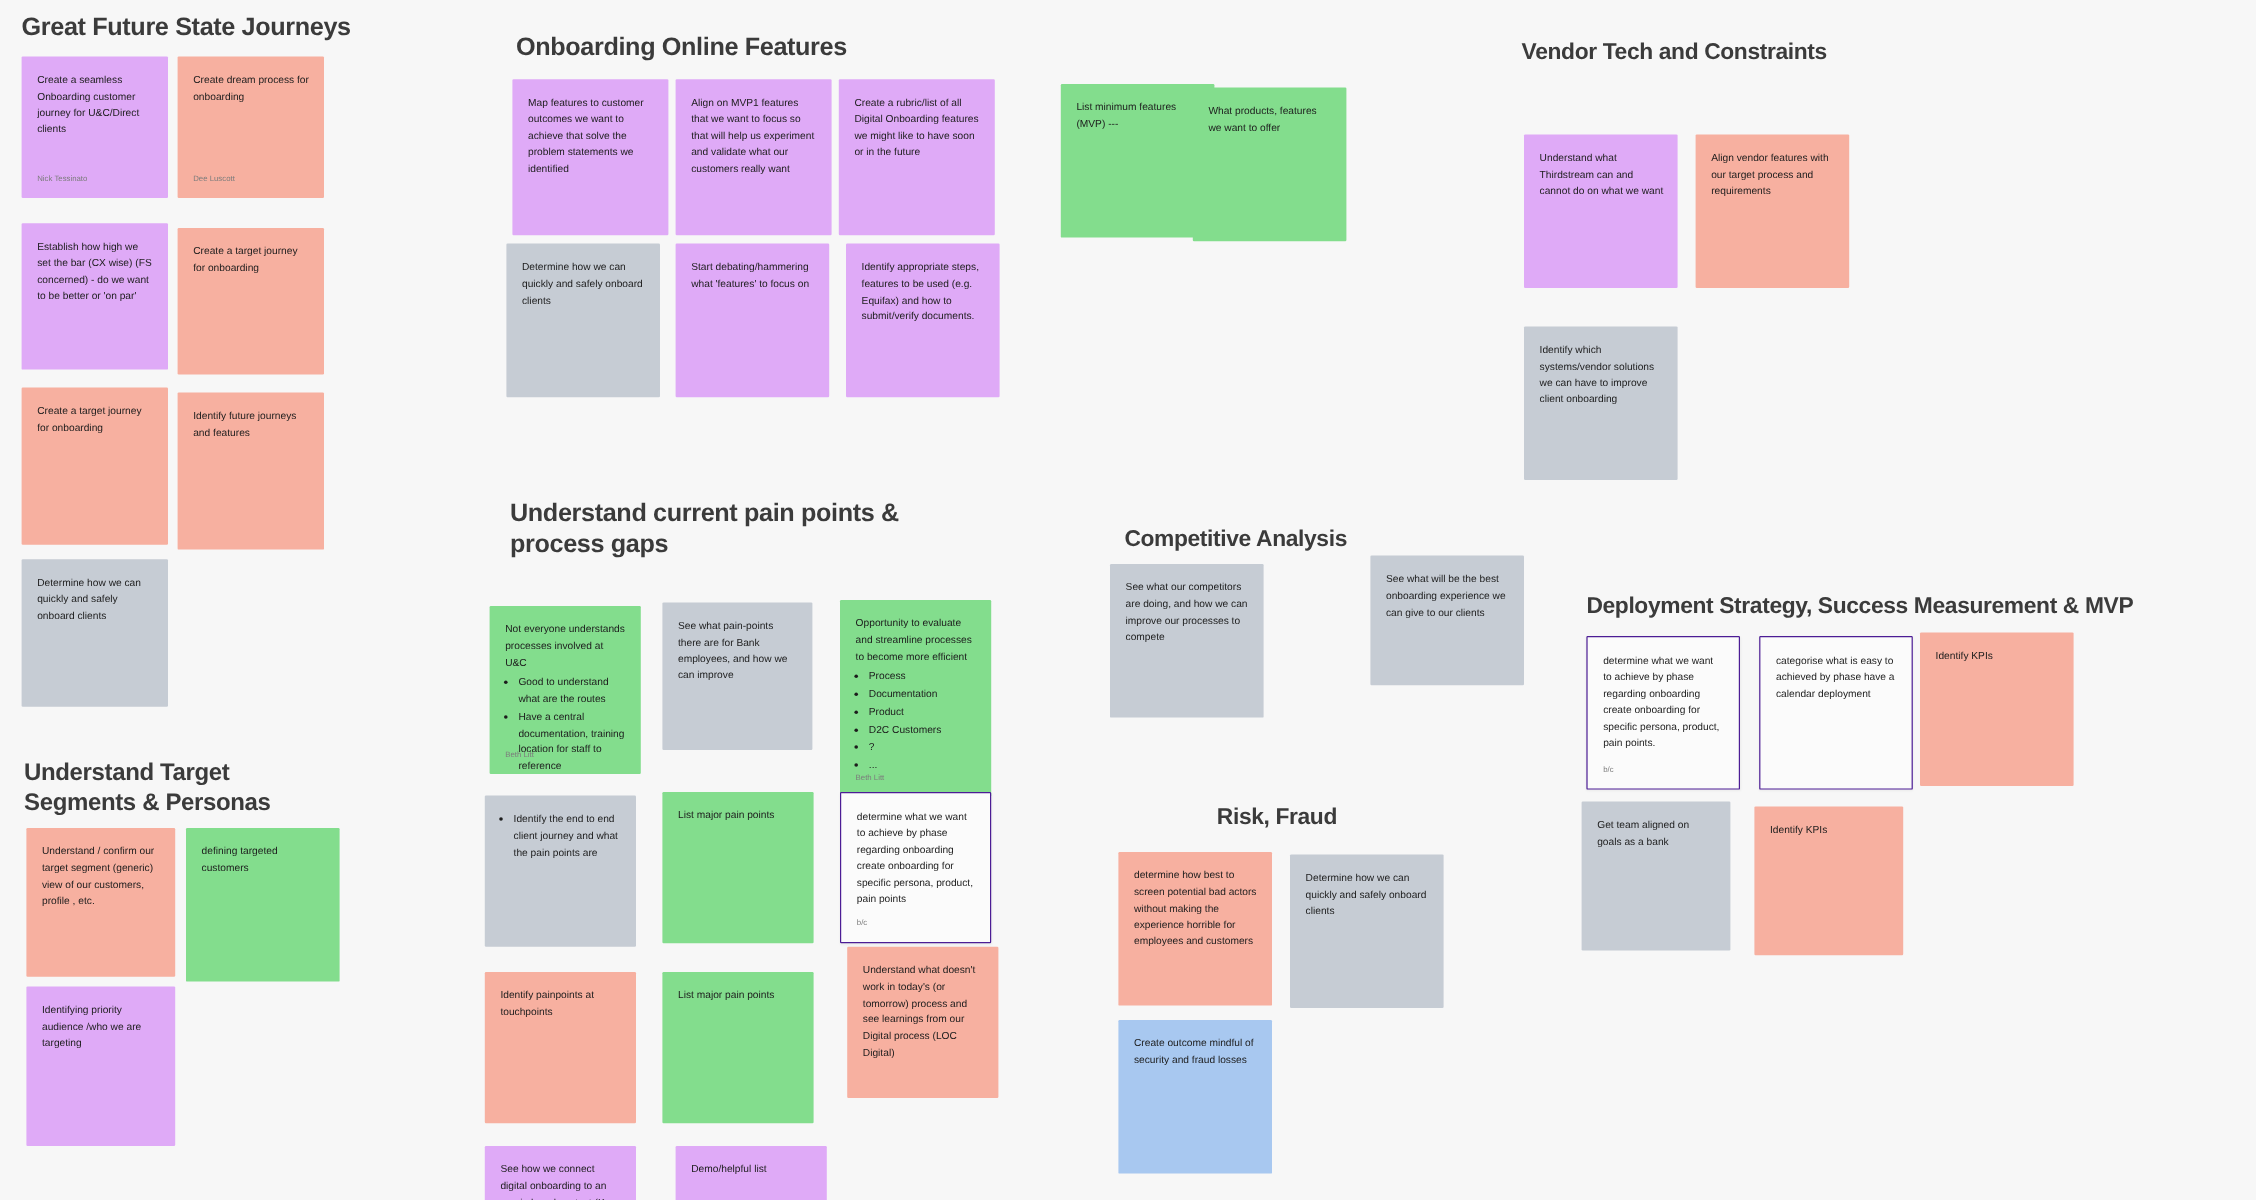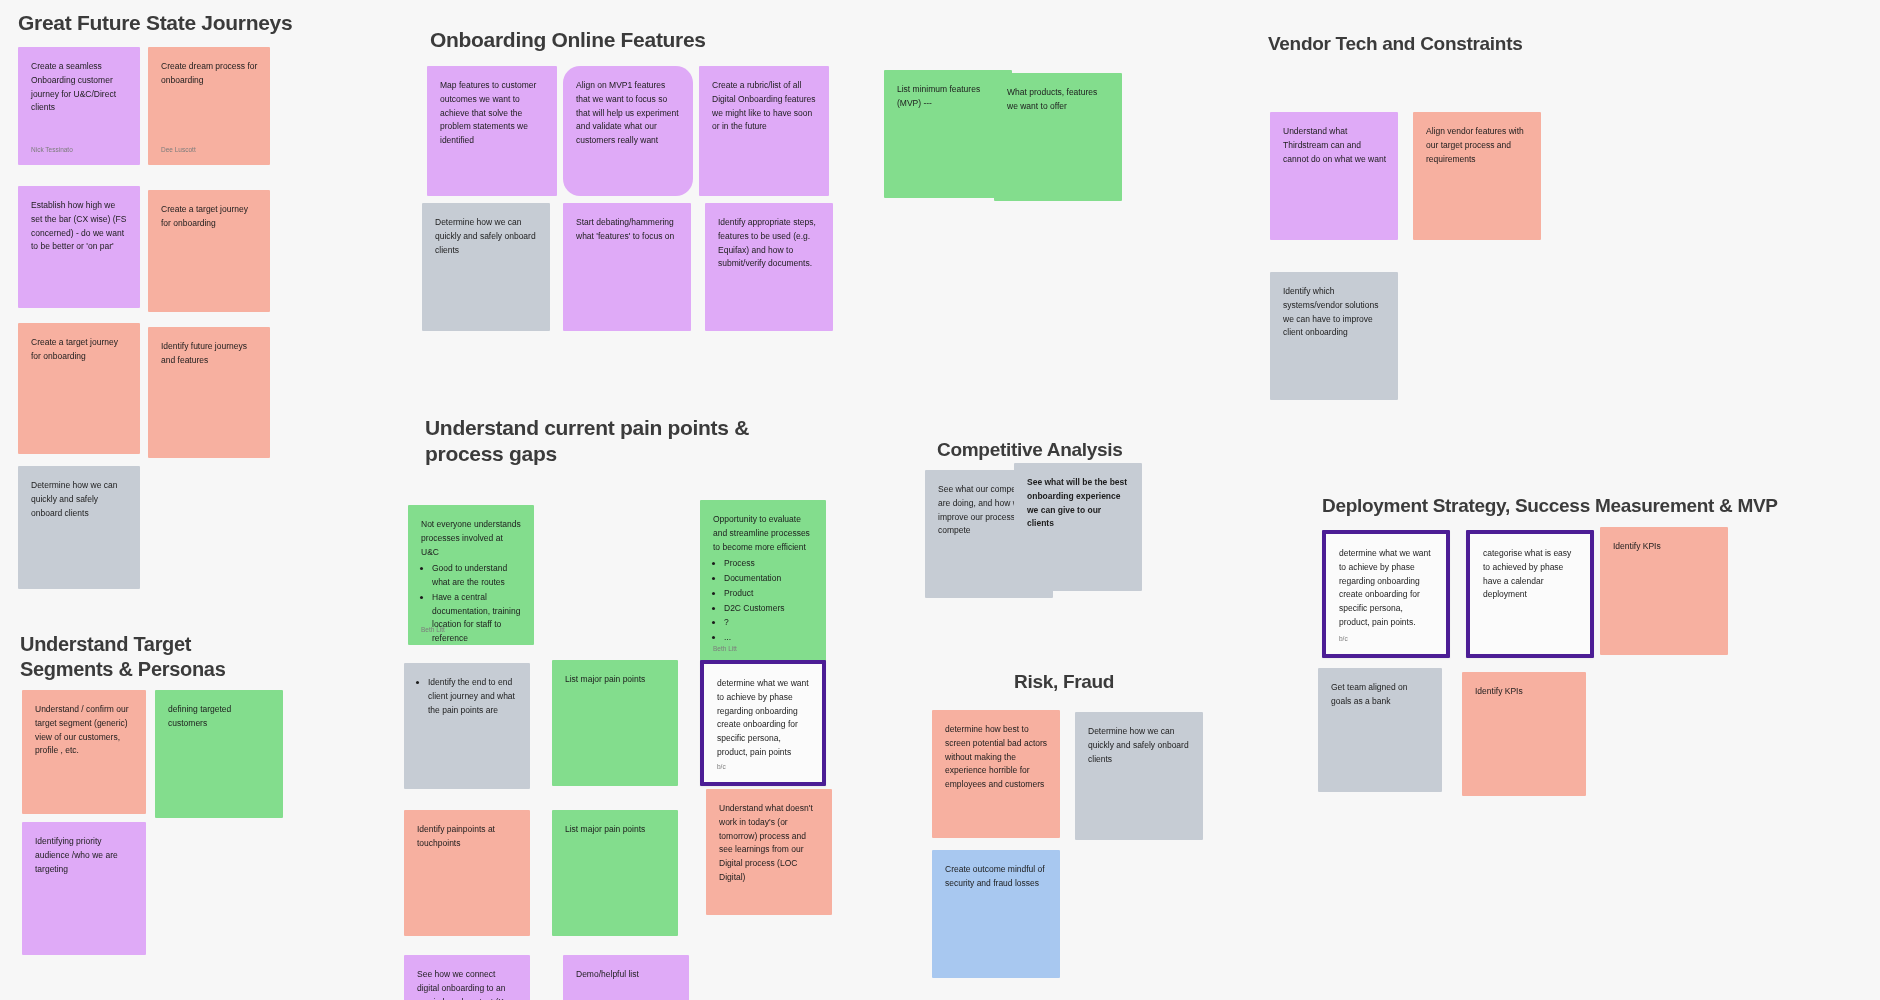--- a/index.html
+++ b/index.html
@@ -34,21 +34,21 @@
   .note ul{margin:3px 0 0 0;padding-left:11px;list-style:disc;}
   .note ul li{margin:0 0 1px 0;}
   .note .author{
     position:absolute;
     left:13px;bottom:9px;
     font-size:6.5px;
     color:#7c7c7c;
   }
   .note.framed{
     background:#fbfbfb;
-    border:4px solid #4c1d95;
+    border:1px solid #4c1d95;
     box-shadow:0 1px 2px rgba(0,0,0,.05);
   }
   .c-purple{background:#dfaaf7;}
   .c-salmon{background:#f7b0a0;}
   .c-grey{background:#c6ccd4;}
   .c-green{background:#83dd8d;}
   .c-blue{background:#a8c8f0;}
 </style>
 </head>
 <body>
@@ -100,21 +100,21 @@
   </div>
 
   <div class="note c-grey" style="left:18px;top:466px;width:122px;height:123px;">
     <div class="body">Determine how we can quickly and safely onboard clients</div>
   </div>
 
   <div class="note c-purple" style="left:427px;top:66px;width:130px;height:130px;">
     <div class="body">Map features to customer outcomes we want to achieve that solve the problem statements we identified</div>
   </div>
 
-  <div class="note c-purple" style="left:563px;top:66px;width:130px;height:130px;border-radius:17px;">
+  <div class="note c-purple" style="left:563px;top:66px;width:130px;height:130px;">
     <div class="body">Align on MVP1 features that we want to focus so that will help us experiment and validate what our customers really want</div>
   </div>
 
   <div class="note c-purple" style="left:699px;top:66px;width:130px;height:130px;">
     <div class="body">Create a rubric/list of all Digital Onboarding features we might like to have soon or in the future</div>
   </div>
 
   <div class="note c-green" style="left:848px;top:70px;width:128px;height:128px;margin-left:36px;">
     <div class="body">List minimum features (MVP) ---</div>
   </div>
@@ -149,20 +149,23 @@
 
   <div class="note c-green" style="left:408px;top:505px;width:126px;height:140px;">
     <div class="body">Not everyone understands processes involved at U&amp;C</div>
     <ul>
       <li>Good to understand what are the routes</li>
       <li>Have a central documentation, training location for staff to reference</li>
     </ul>
     <div class="author">Beth Litt</div>
   </div>
 
+  <div class="note c-grey" style="left:552px;top:502px;width:125px;height:123px;">
+    <div class="body">See what pain-points there are for Bank employees, and how we can improve</div>
+  </div>
 
   <div class="note c-green" style="left:700px;top:500px;width:126px;height:164px;">
     <div class="body">Opportunity to evaluate and streamline processes to become more efficient</div>
     <ul>
       <li>Process</li>
       <li>Documentation</li>
       <li>Product</li>
       <li>D2C Customers</li>
       <li>?</li>
       <li>...</li>
@@ -202,21 +205,21 @@
   </div>
 
   <div class="note c-purple" style="left:563px;top:955px;width:126px;height:120px;">
     <div class="body">Demo/helpful list</div>
   </div>
 
   <div class="note c-grey" style="left:925px;top:470px;width:128px;height:128px;">
     <div class="body">See what our competitors are doing, and how we can improve our processes to compete</div>
   </div>
 
-  <div class="note c-grey" style="left:1014px;top:463px;width:128px;height:128px;font-weight:bold;">
+  <div class="note c-grey" style="left:1142px;top:463px;width:128px;height:108px;">
     <div class="body">See what will be the best onboarding experience we can give to our clients</div>
   </div>
 
   <div class="note c-salmon" style="left:932px;top:710px;width:128px;height:128px;">
     <div class="body">determine how best to screen potential bad actors without making the experience horrible for employees and customers</div>
   </div>
 
   <div class="note c-grey" style="left:1075px;top:712px;width:128px;height:128px;">
     <div class="body">Determine how we can quickly and safely onboard clients</div>
   </div>

